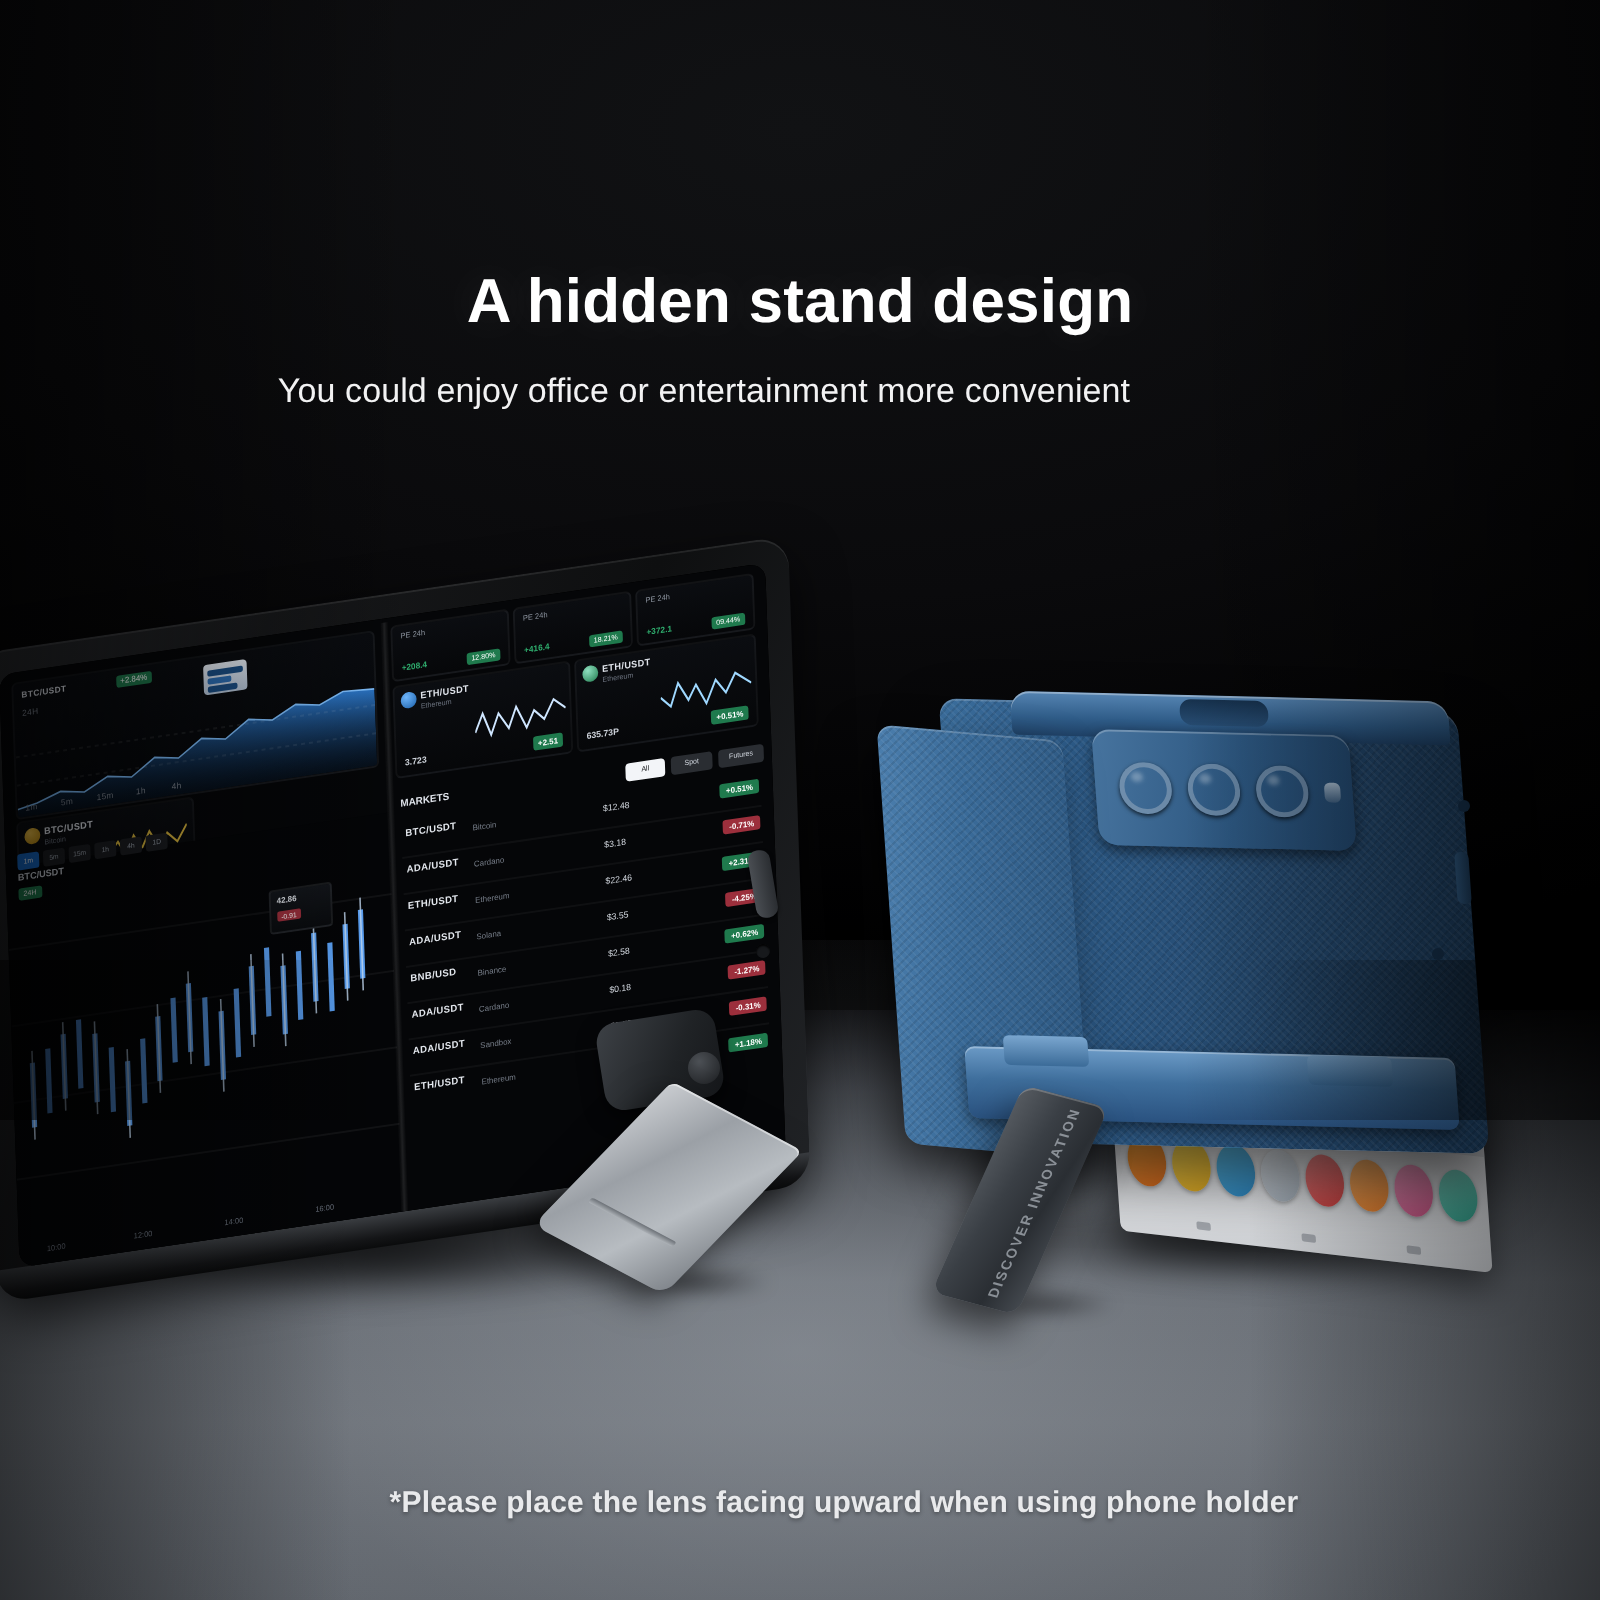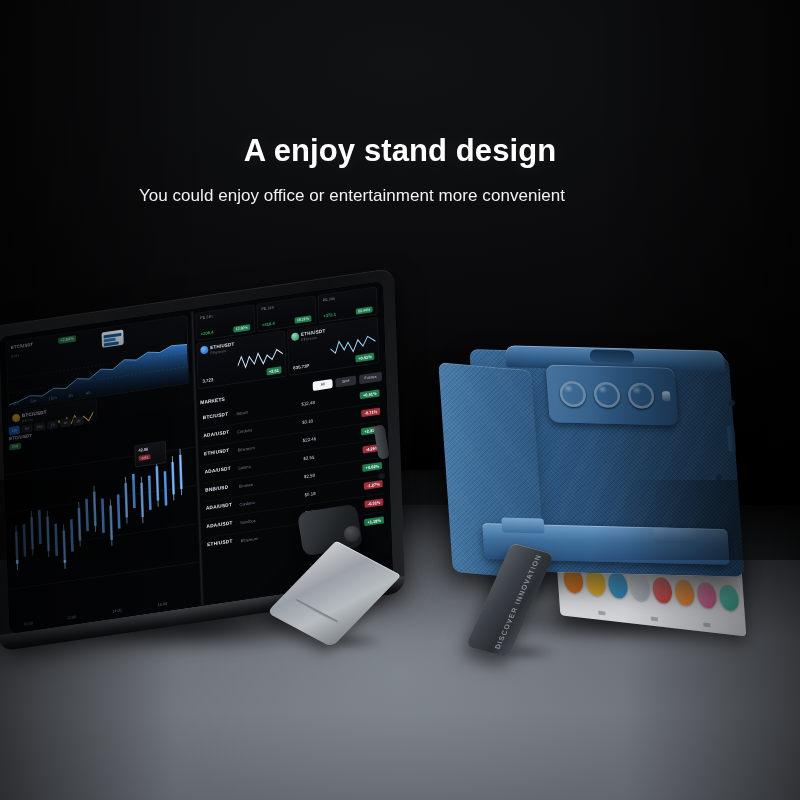--- a/index.html
+++ b/index.html
@@ -560,16 +560,19 @@
     </div>
 
     <div class="R-btn" style="left:288px;top:96px;background:linear-gradient(to right,#2f587f,#1c3a58);transform:rotate(-4deg) skewY(5.6deg);"></div>
     <div class="R-hole" style="left:289px;top:70px;"></div>
     <div class="R-hole" style="left:276px;top:144px;"></div>
   </div>
 
   <div class="floor-vig"></div>
   <div class="wall-vig"></div>
 
-  <div class="headline">A enjoy stand design</div>
+  <div class="headline">A hidden stand design</div>
   <div class="subhead">You could enjoy office or entertainment more convenient</div>
+  <div class="disclaimer">
+    <span>*Please place the lens facing upward when using phone holder</span>
+  </div>
 
 </div>
 
 </body></html>

